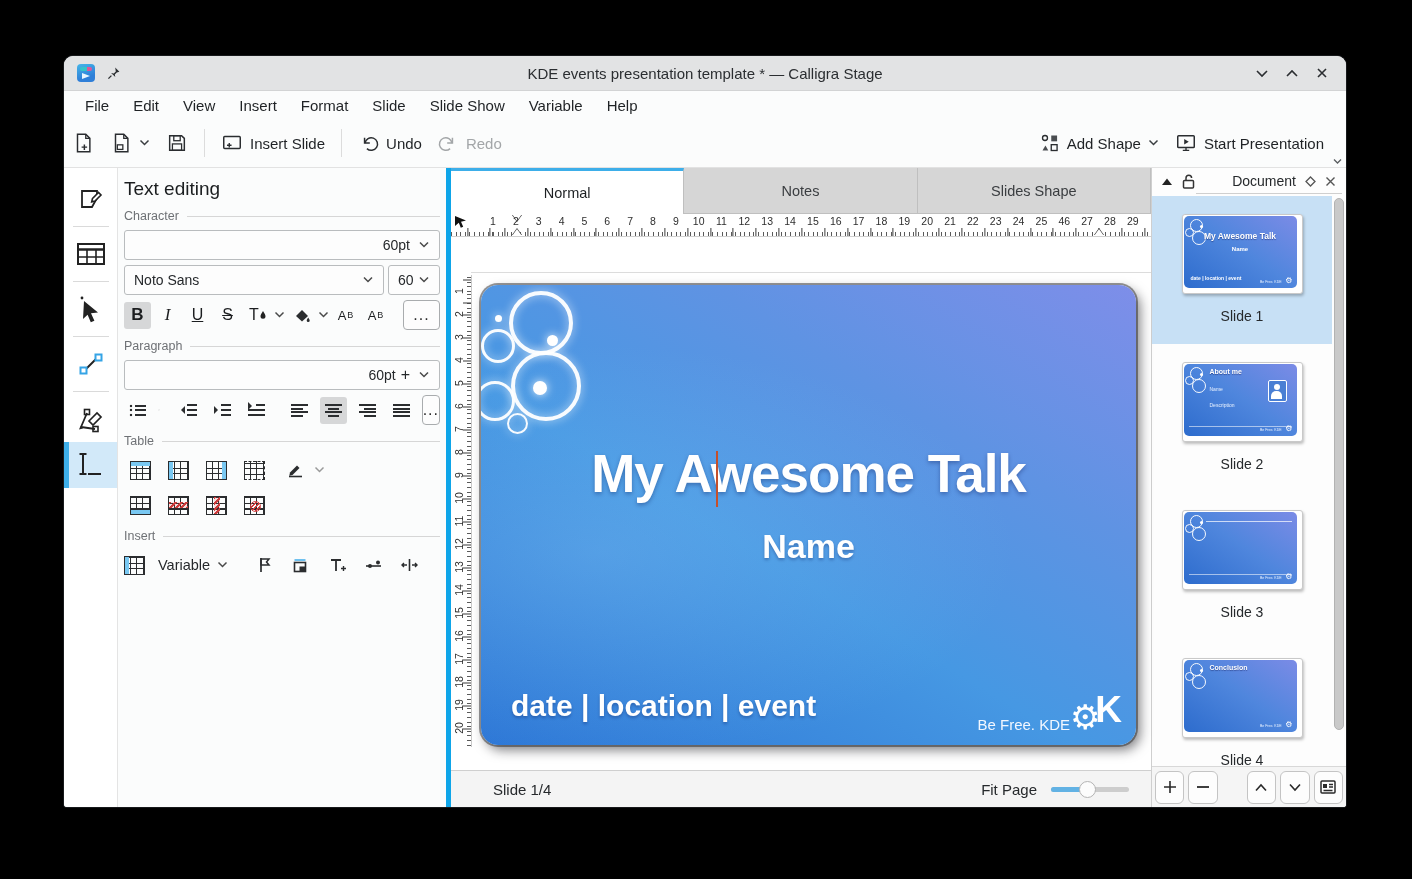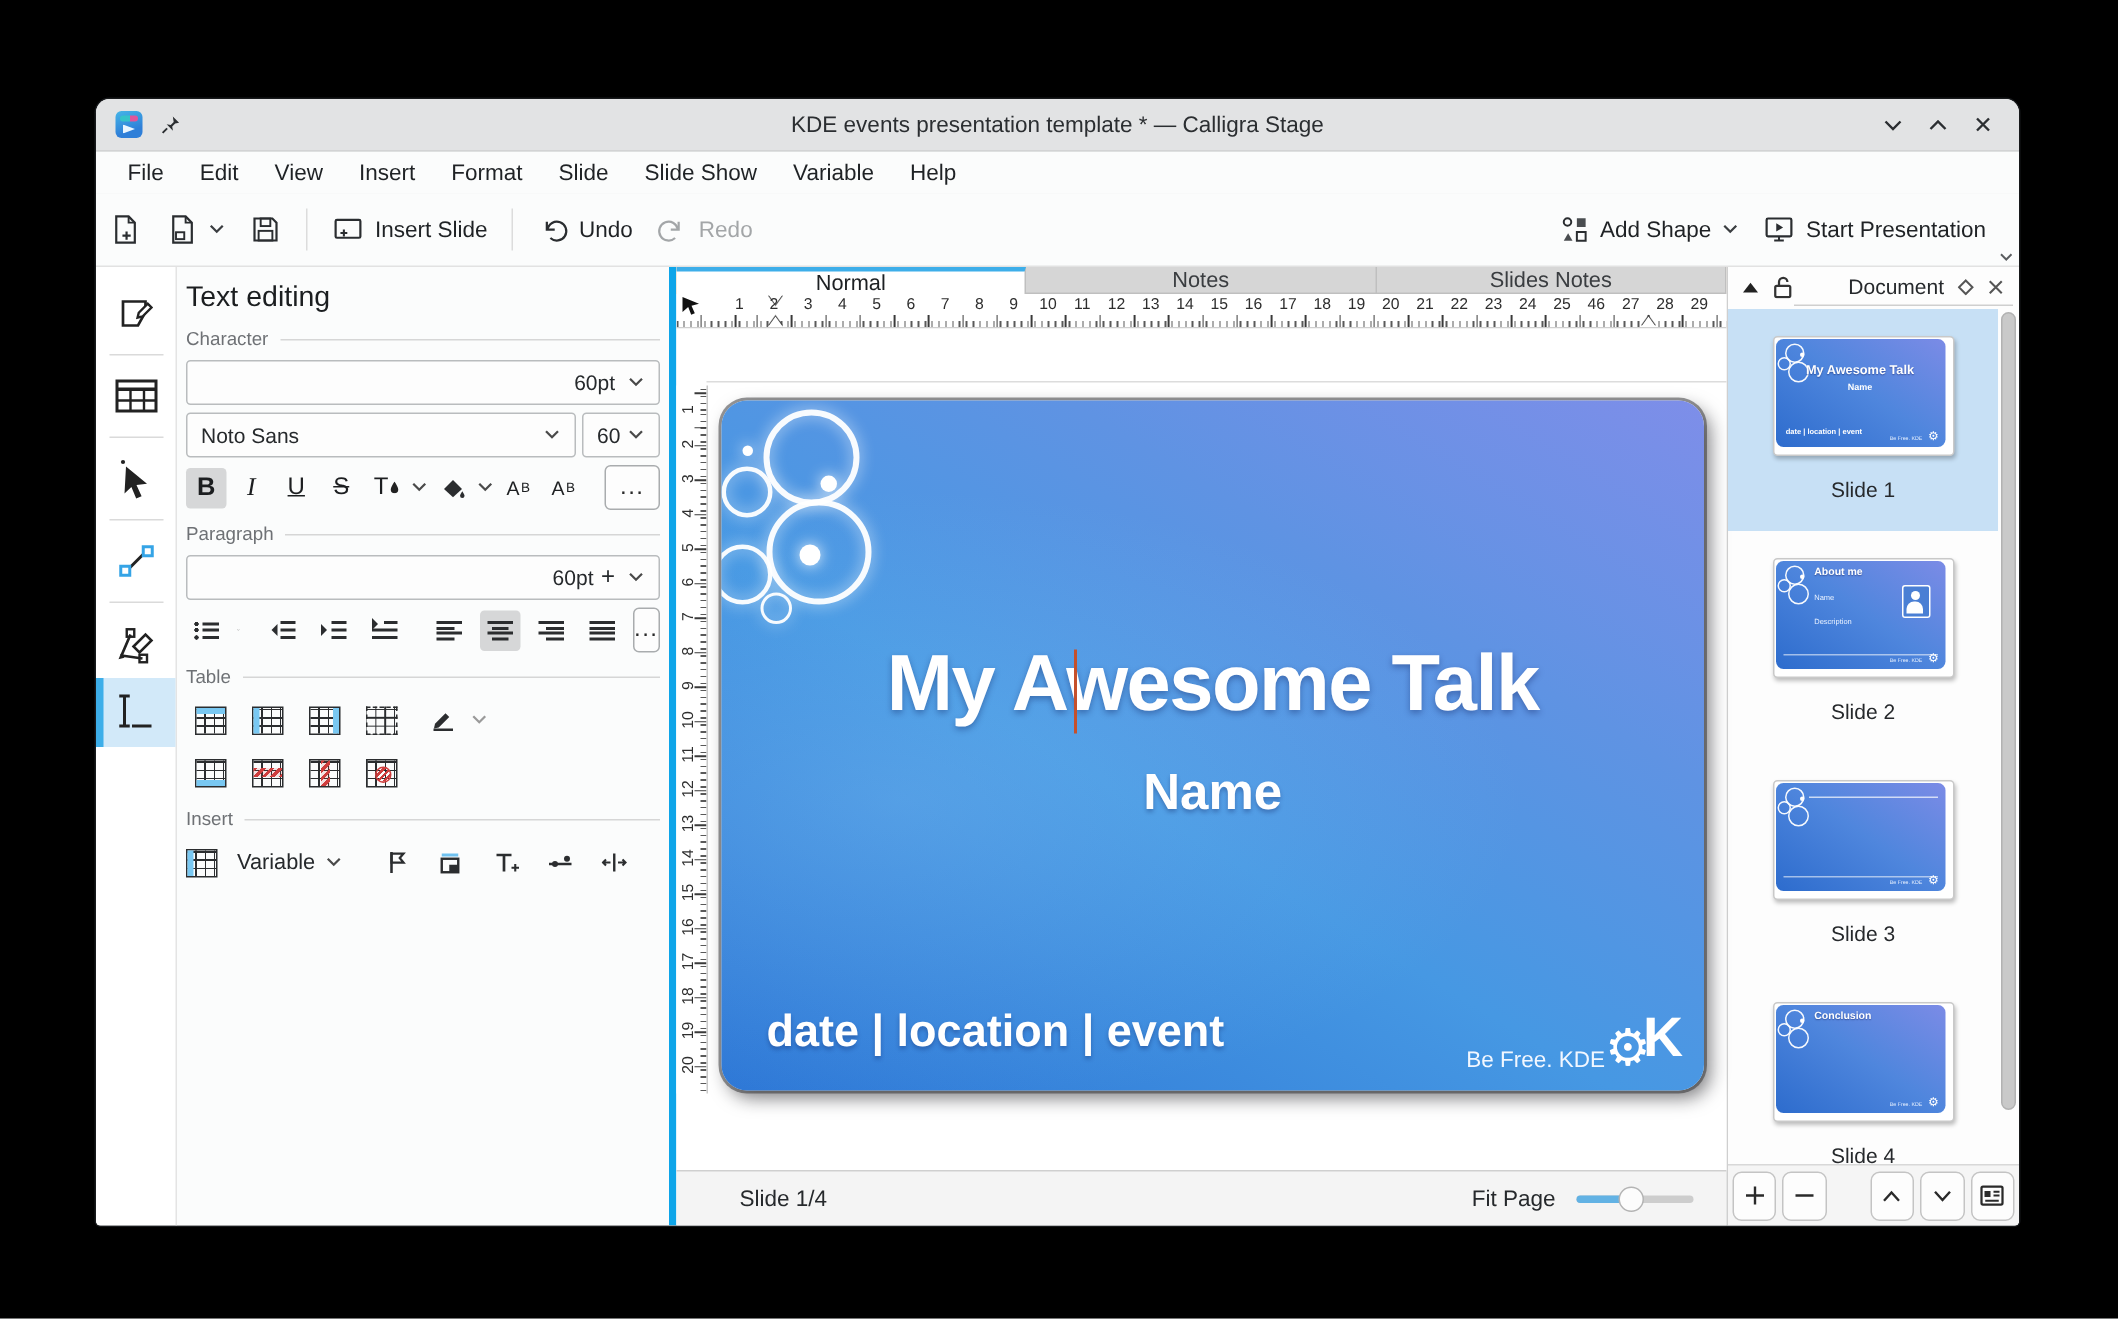--- a/index.html
+++ b/index.html
@@ -1,19 +1,19 @@
 <!DOCTYPE html>
 <html><head>
 <meta charset="utf-8">
 <style>
   html,body{margin:0;padding:0;}
   body{width:1412px;height:879px;background:#000;position:relative;overflow:hidden;
        font-family:"Liberation Sans","DejaVu Sans",sans-serif;color:#232629;}
   svg{display:block;}
-  .window{position:absolute;left:64px;top:66px;width:1282px;height:751px;background:#eff0f1;
+  .window{position:absolute;left:64px;top:56px;width:1282px;height:751px;background:#eff0f1;
           border-radius:9px 9px 3px 3px;overflow:hidden;display:flex;flex-direction:column;
           box-shadow:0 0 0 1px #17191b,0 10px 34px rgba(0,0,0,.65);}
   
   .titlebar{height:34px;flex:0 0 auto;background:#e2e3e4;display:flex;align-items:center;position:relative;border-bottom:1px solid #d2d3d4;}
   .appicon{width:18px;height:18px;margin-left:13px;border-radius:4px;background:linear-gradient(160deg,#45b6e8 0%,#2f7fd8 70%);position:relative;}
   .appicon::before{content:'';position:absolute;left:3px;top:3px;width:12px;height:4px;border-radius:2px;background:linear-gradient(90deg,#35c3c9 0 55%,#e0569a 55%);}
   .appicon::after{content:'';position:absolute;left:5px;top:9px;width:8px;height:6px;background:#eaf6ff;clip-path:polygon(0 0,100% 50%,0 100%);}
   .pin{margin-left:12px;}
   .wtitle{position:absolute;left:0;right:0;text-align:center;font-size:15px;color:#2b2e31;}
   .wctrls{margin-left:auto;display:flex;align-items:center;gap:14px;padding-right:16px;z-index:2;}
@@ -81,21 +81,21 @@
       background-image:linear-gradient(#2b2d2f,#2b2d2f),linear-gradient(#2b2d2f,#2b2d2f),linear-gradient(#2b2d2f,#2b2d2f);
       background-size:10px 2px,10px 2px,10px 2px;background-position:100% 0,100% 5px,100% 10px;}
   .ind::before{content:'';position:absolute;top:2.5px;border:4px solid transparent;}
   .ind.dec::before{left:1px;border-right-color:#2b2d2f;border-left-width:0;}
   .ind.inc::before{left:0;border-left-color:#2b2d2f;border-right-width:0;}
   .ind.first{background-position:100% 0,0 5px,0 10px;background-size:9px 2px,17px 2px,17px 2px;}
   .ind.first::before{left:0;top:-2px;border-left-color:#2b2d2f;border-right-width:0;}
   .gap6{width:6px;}.gap12{width:12px;}
   
   .center{flex:1;display:flex;flex-direction:column;min-width:0;background:#fff;}
-  .tabs{height:18px;flex:0 0 auto;display:flex;background:#fdba74;}
+  .tabs{height:46px;flex:0 0 auto;display:flex;background:#fdba74;}
   .tab{flex:1;display:flex;align-items:center;justify-content:center;font-size:14.5px;color:#3a3d40;background:#d6d6d6;border-right:1px solid #bfbfbf;border-bottom:1px solid #bfbfbf;box-sizing:border-box;}
   .tab.active{background:#fff;border-top:3px solid #3daee9;border-bottom:none;color:#1d2023;}
   .hruler{height:22px;flex:0 0 auto;position:relative;background:#fff;border-bottom:1px solid #cfcfcf;overflow:hidden;}
   .hnum{position:absolute;top:1px;font-size:10.5px;color:#2e2e2e;transform:translateX(-50%);}
   .hticks-min{position:absolute;left:0;right:0;bottom:0;height:4px;background:repeating-linear-gradient(90deg,#5a5a5a 0 1px,transparent 1px 4.57px);background-position-x:42px;}
   .hticks-maj{position:absolute;left:0;right:0;bottom:0;height:8px;background:repeating-linear-gradient(90deg,#3a3a3a 0 1px,transparent 1px 22.85px);background-position-x:53.4px;}
   .mark{position:absolute;width:0;height:0;border-left:5px solid transparent;border-right:5px solid transparent;}
   .mark.down{top:0;border-top:7px solid #fff;filter:drop-shadow(0 1px 0 #333);}
   .mark.down::after{content:'';}
   .mark.up{bottom:0;border-bottom:7px solid #fff;filter:drop-shadow(0 -1px 0 #333);}
@@ -515,21 +515,21 @@
               <path d="M6 7H1m2-2L1 7l2 2M11 7h5m-2-2l2 2-2 2" fill="none" stroke="#2b2d2f" stroke-width="1.4"></path>
             </svg>
         </div>
       </div>
     </div>
 
     <div class="center">
       <div class="tabs">
           <div class="tab active">Normal</div>
           <div class="tab">Notes</div>
-          <div class="tab">Slides Notes</div>
+          <div class="tab">Slides Shape</div>
         </div>
       <div class="hruler">
         <span class="mouse-cursor">
           <svg width="13" height="13" viewBox="0 0 13 13">
               <path d="M1 1l11 4.5-5 1.3 2.2 5-2.4 1-2-5.1L1 11z" fill="#111"></path>
             </svg>
         </span>
         <div class="hticks-min"></div>
         <div class="hticks-maj"></div>
         <span class="mark down" style="left:61px;"></span>

